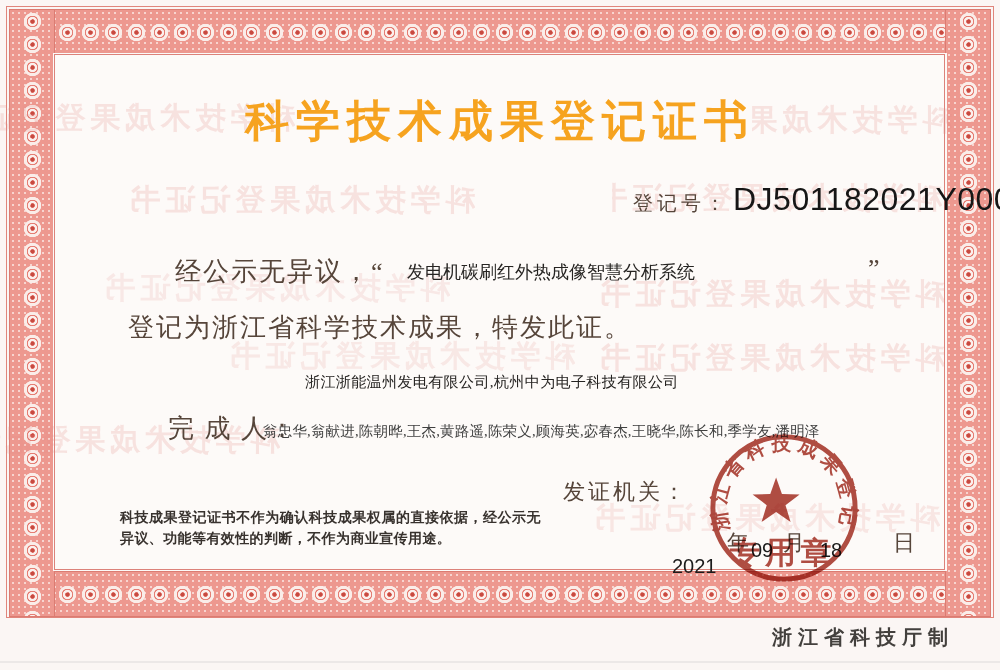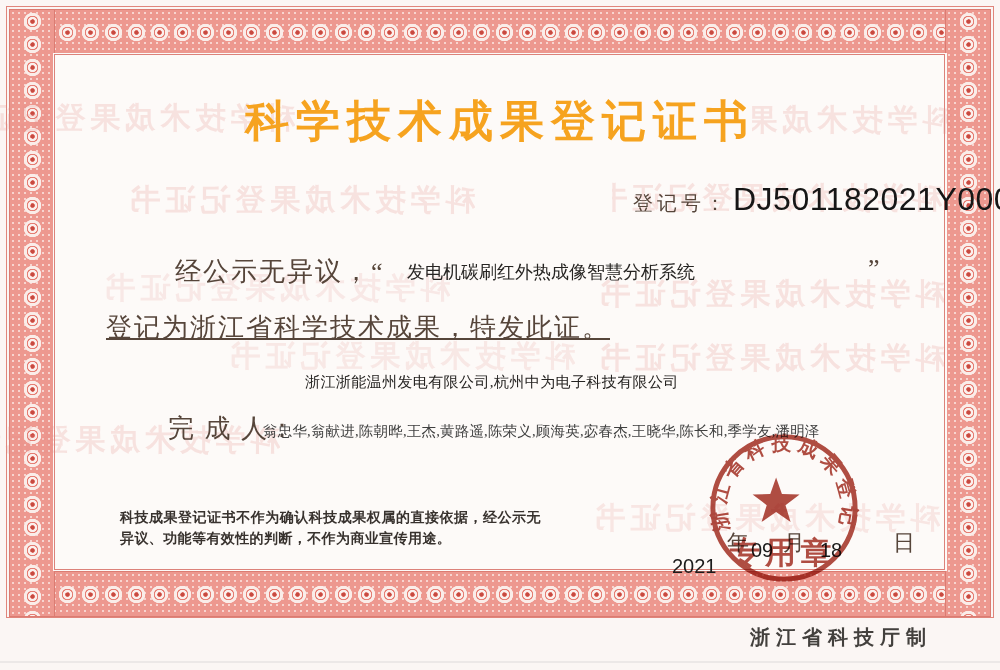--- a/index.html
+++ b/index.html
@@ -45,39 +45,39 @@
     font-family:"Liberation Sans","DejaVu Sans",sans-serif;font-weight:700;
     font-size:44px;letter-spacing:7px;color:#F6A31F;
   }
   .regno-row{position:absolute;left:633px;top:181px;white-space:nowrap;}
   .regno-label{font-size:20px;letter-spacing:4px;color:#3E3A37;}
   .regno-value{font-family:"Liberation Sans","DejaVu Sans",sans-serif;font-size:32px;color:#161616;letter-spacing:.5px;}
   .kai{color:#56453A;}
   .body1-prefix{position:absolute;left:175px;top:254px;font-size:26px;letter-spacing:2px;white-space:nowrap;}
   .achievement{position:absolute;left:407px;top:260px;font-size:18px;color:#262422;white-space:nowrap;}
   .body1-close{position:absolute;left:868px;top:254px;font-size:26px;}
-  .body2{position:absolute;left:106px;top:310px;font-size:26px;letter-spacing:2px;white-space:nowrap;text-decoration:underline;}
+  .body2{position:absolute;left:128px;top:310px;font-size:26px;letter-spacing:2px;white-space:nowrap;}
   .unit-label{position:absolute;left:160px;top:358px;font-size:26px;letter-spacing:3px;white-space:nowrap;}
   .unit-value{position:absolute;left:305px;top:373px;font-size:15px;color:#242220;letter-spacing:.4px;white-space:nowrap;}
   .person-label{position:absolute;left:168px;top:411px;font-size:26px;letter-spacing:2px;white-space:nowrap;}
   .person-value{position:absolute;left:263px;top:422px;font-size:14.5px;color:#404040;letter-spacing:.2px;white-space:nowrap;}
   .issuer-label{position:absolute;left:563px;top:477px;font-size:22px;letter-spacing:3px;white-space:nowrap;}
   .date-label{position:absolute;left:560px;top:528px;font-size:22px;letter-spacing:3px;white-space:nowrap;}
   .date-num{position:absolute;font-family:"Liberation Sans","DejaVu Sans",sans-serif;font-size:20px;color:#1C1C1C;}
   .date-year{left:672px;top:539px;margin-top:16px;} .date-month{left:751px;top:539px;} .date-day{left:820px;top:539px;}
   .date-unit{position:absolute;font-size:22px;color:#56453A;}
   .u-year{left:727px;top:528px;} .u-month{left:783px;top:528px;} .u-day{left:893px;top:528px;}
   .disclaimer{
     position:absolute;left:120px;top:507px;width:421px;
     font-size:14px;font-weight:600;line-height:1.5;color:#38322E;letter-spacing:.4px;
     text-align:justify;
   }
   .seal{position:absolute;left:705px;top:429px;width:158px;height:158px;opacity:.9;mix-blend-mode:multiply;}
   .footer{
-    position:absolute;right:68px;top:624px;
+    position:absolute;right:46px;top:624px;
     font-family:"Liberation Sans","DejaVu Sans",sans-serif;
     font-size:20px;font-weight:600;letter-spacing:6px;color:#43403D;white-space:nowrap;
   }
   .photo-edge{position:absolute;left:0;right:0;top:661px;height:2px;background:#E6E3E1;opacity:.7;}
 </style>
 </head>
 <body>
 
 <div class="page">
 
@@ -110,20 +110,21 @@
   <div class="body1-prefix kai">经公示无异议，“</div>
   <div class="achievement">发电机碳刷红外热成像智慧分析系统</div>
   <div class="body1-close kai">”</div>
   <div class="body2 kai">登记为浙江省科学技术成果，特发此证。</div>
 
   <div class="unit-value">浙江浙能温州发电有限公司,杭州中为电子科技有限公司</div>
 
   <div class="person-label kai">完 成 人：</div>
   <div class="person-value">翁忠华,翁献进,陈朝晔,王杰,黄路遥,陈荣义,顾海英,宓春杰,王晓华,陈长和,季学友,潘明泽</div>
 
+  <div class="issuer-label kai">发证机关：</div>
   <span class="date-num date-year">2021</span>
   <span class="date-unit u-year">年</span>
   <span class="date-num date-month">09</span>
   <span class="date-unit u-month">月</span>
   <span class="date-num date-day">18</span>
   <span class="date-unit u-day">日</span>
 
   <div class="disclaimer">科技成果登记证书不作为确认科技成果权属的直接依据，经公示无异议、功能等有效性的判断，不作为商业宣传用途。</div>
 
   <svg class="seal" viewBox="0 0 160 160">

